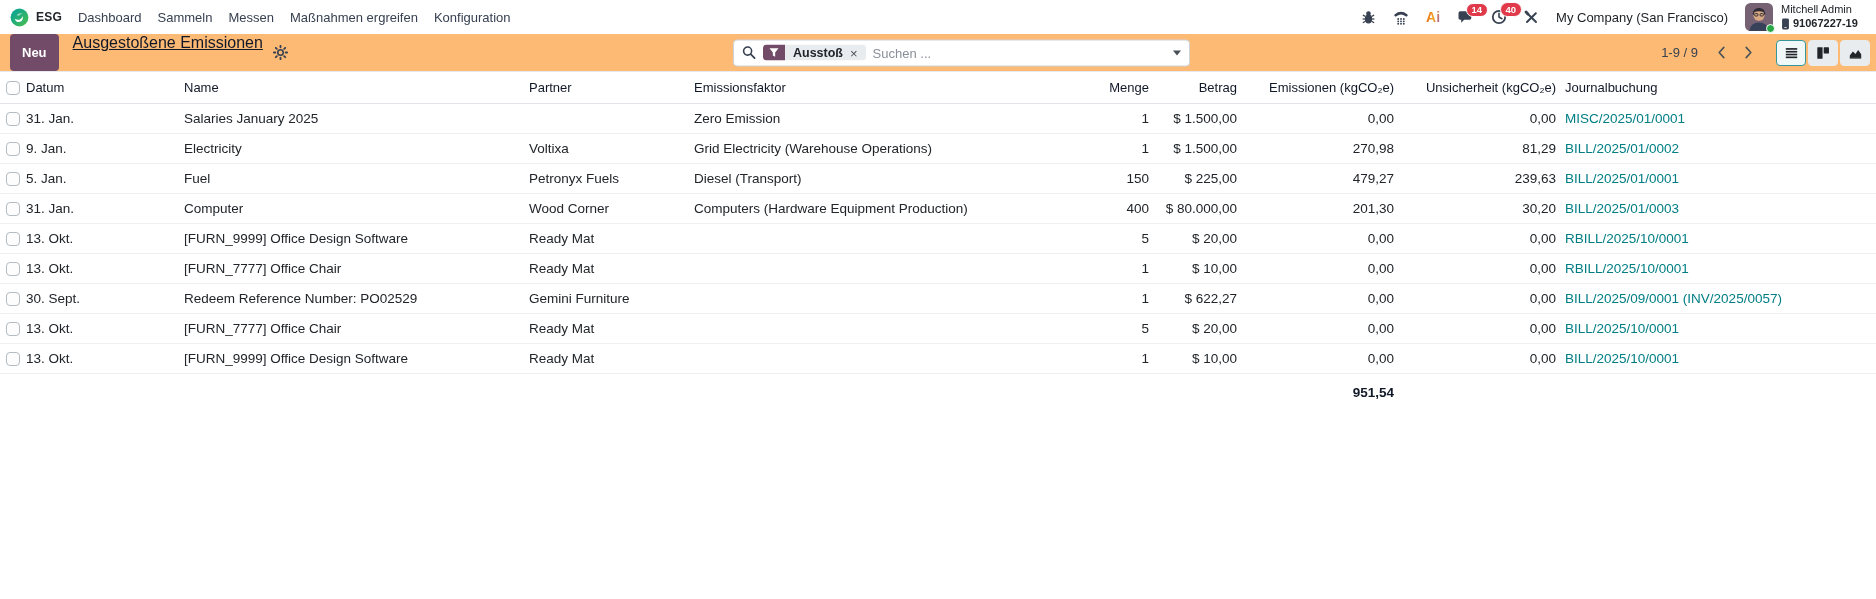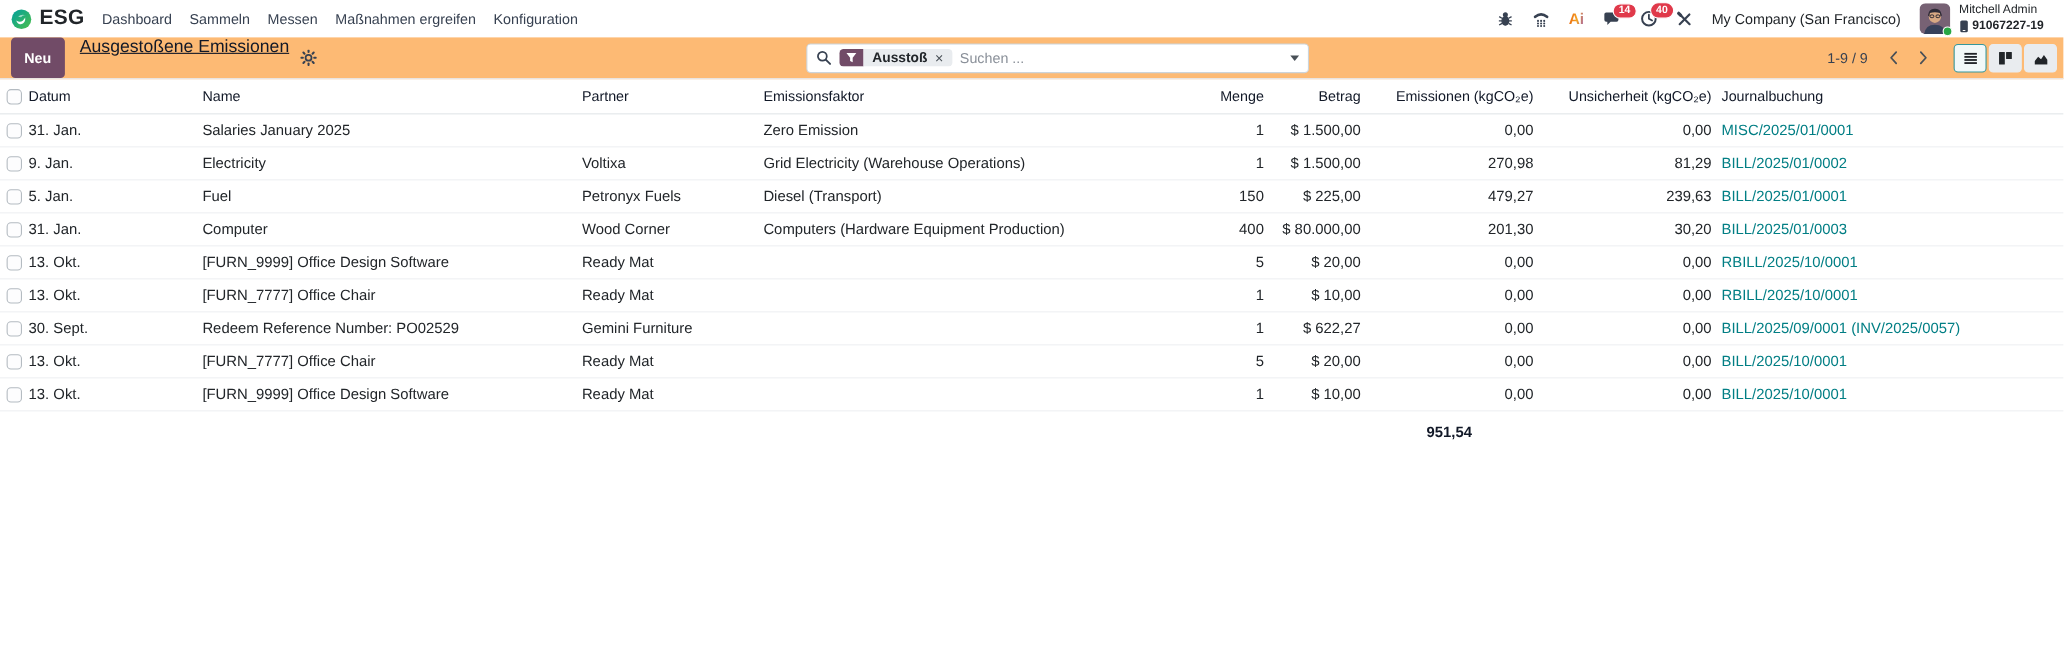--- a/index.html
+++ b/index.html
@@ -2,21 +2,21 @@
 <html><head>
 <meta charset="utf-8">
 <style>
   * { margin:0; padding:0; box-sizing:border-box; }
   html,body { width:1876px; height:599px; background:#fff; overflow:hidden;
     font-family:"Liberation Sans", sans-serif; color:#212529; }
 
   
   .navbar { height:34px; display:flex; align-items:center; padding:0 0 0 10px; background:#fff; }
   .brand { display:flex; align-items:center; gap:7px; }
-  .brand-name { font-size:19px; font-weight:bold; color:#212529; letter-spacing:.2px; }
+  .brand-name { font-size:12px; font-weight:bold; color:#212529; letter-spacing:.2px; }
   .menus { display:flex; align-items:center; margin-left:8px; }
   .menu-item { font-size:13px; color:#374151; padding:7px 8px; cursor:pointer; white-space:nowrap; }
   .nav-right { margin-left:auto; display:flex; align-items:center; gap:17px; padding-right:17px; }
   .systray-item { position:relative; display:flex; align-items:center; cursor:pointer; }
   .badge { position:absolute; top:-7px; left:9px; background:#e0394a; color:#fff; font-size:9.5px;
     font-weight:bold; border-radius:9px; padding:1.5px 4.5px; line-height:1; border:1.5px solid #fff; }
   .ai-glyph { font-size:14px; font-weight:800; background:linear-gradient(100deg,#e8590c 0%,#f5a623 55%,#9b59b6 100%);
     -webkit-background-clip:text; background-clip:text; color:transparent; }
   .company-name { font-size:13px; color:#212529; cursor:pointer; white-space:nowrap; }
   .avatar-wrap { position:relative; width:28px; height:28px; flex:0 0 auto; }
@@ -62,21 +62,21 @@
   .th { cursor:pointer; white-space:nowrap; }
   .td { font-size:13.5px; color:#212529; white-space:nowrap; overflow:hidden; }
   .al { text-align:left; }
   .ar { text-align:right; padding-right:4px; }
   .c-journal { padding-left:5px; }
   .row { height:30px; border-bottom:1px solid #eef0f2; cursor:pointer; }
   .checkbox-cell { display:flex; justify-content:center; align-items:center; }
   .checkbox { width:14px; height:14px; border:1px solid #b4bbc1; border-radius:4px; background:#fdfdfe; cursor:pointer; }
   a.journal-link { color:#017e84; text-decoration:none; font-size:13.5px; }
   .total-row { height:36px; }
-  .total-val { font-size:13.5px; font-weight:bold; color:#111827;text-align:center; }
+  .total-val { font-size:13.5px; font-weight:bold; color:#111827; }
   svg { display:block; }
 </style>
 </head>
 <body>
 
 <div class="navbar">
   <div class="brand">
     <span>
       <svg width="19" height="19" viewBox="0 0 20 20">
         <defs>

